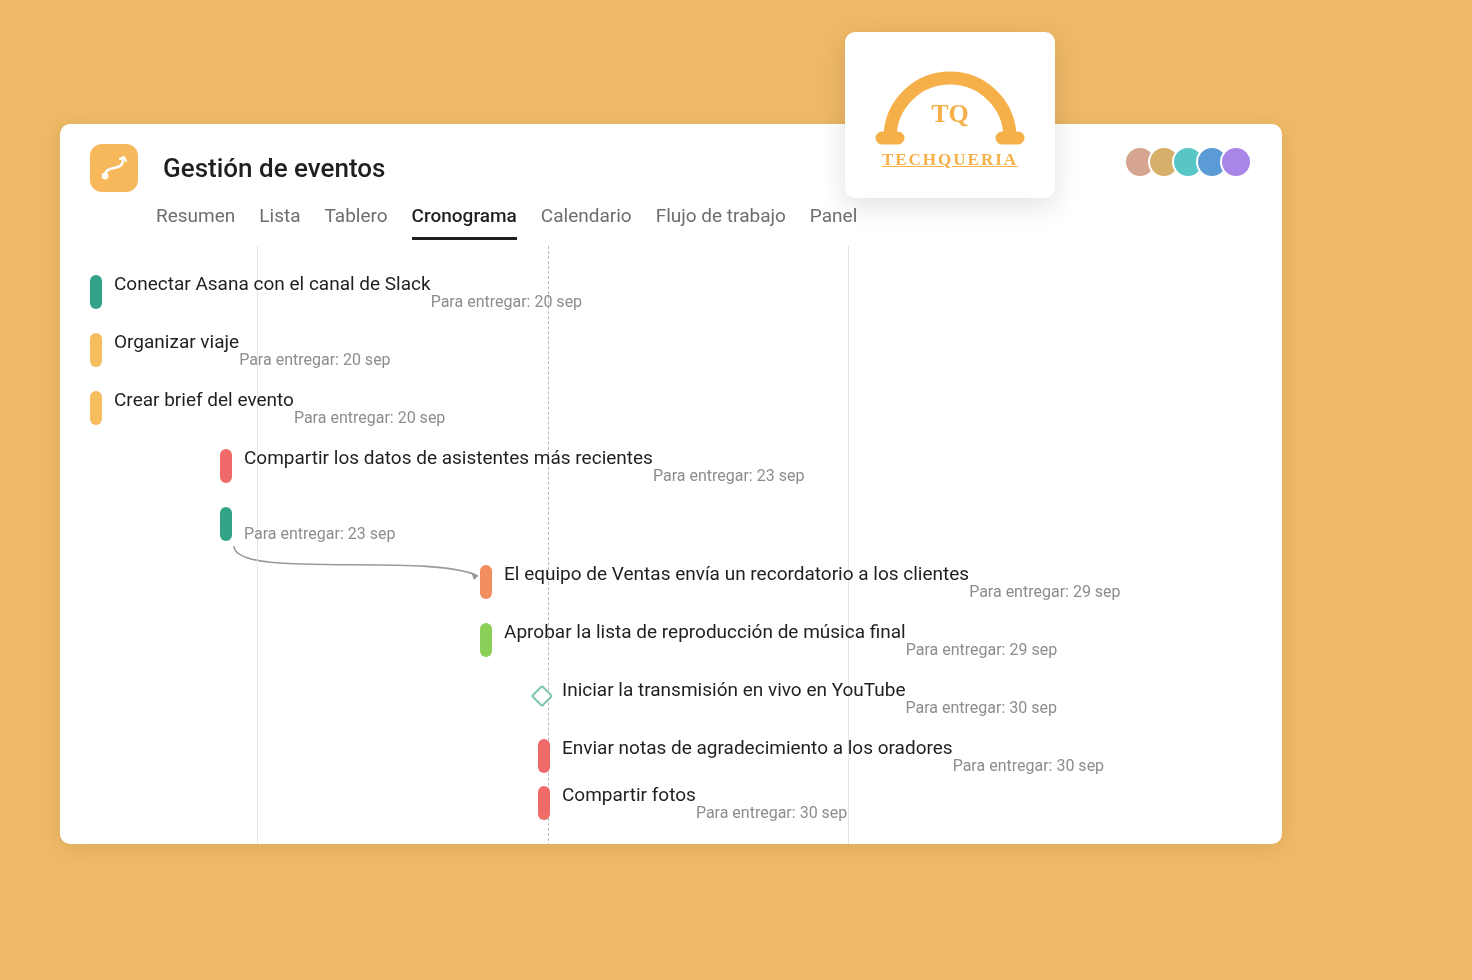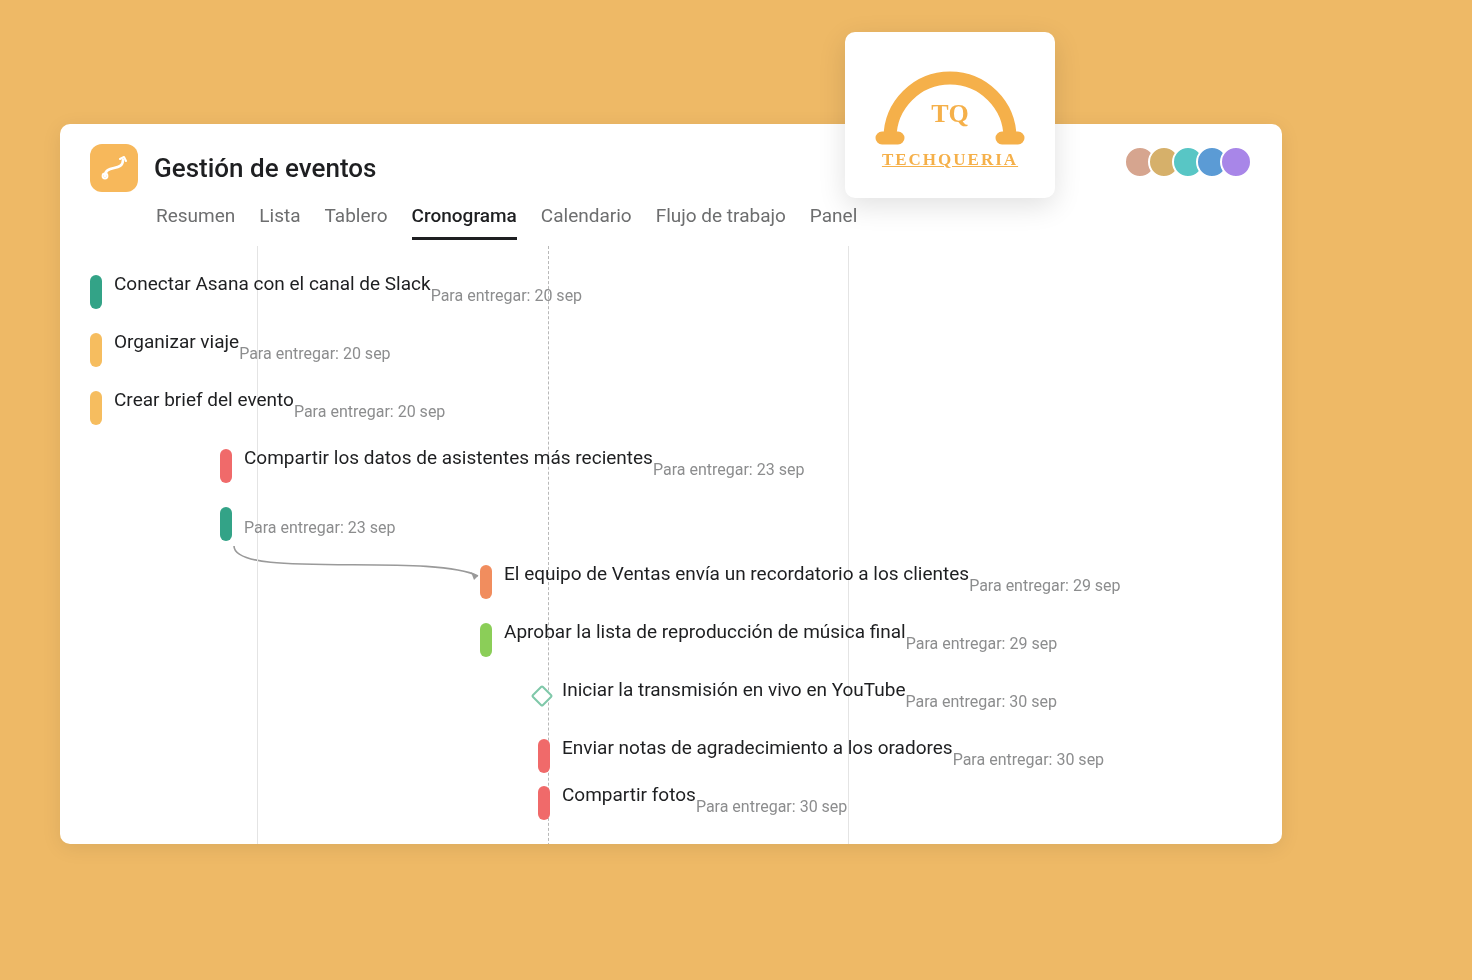--- a/index.html
+++ b/index.html
@@ -21,21 +21,21 @@
     border-radius: 10px;
     box-shadow: 0 4px 20px rgba(0,0,0,0.08);
     overflow: hidden;
   }
   .header {
     padding: 20px 30px 0 30px;
   }
   .header-row {
     display: flex;
     align-items: center;
-    gap: 16px;
+    gap: 25px;
   }
   .project-icon {
     width: 48px;
     height: 48px;
     border-radius: 12px;
     background: #f7b85b;
     display: flex;
     align-items: center;
     justify-content: center;
     flex-shrink: 0;
@@ -117,21 +117,21 @@
   .task-text { display: flex; flex-direction: row; }
   .task-title {
     font-size: 19px;
     color: #1e1f21;
     line-height: 1.3;
     white-space: nowrap;
   }
   .task-due {
     font-size: 16px;
     color: #8c8d8e;
-    margin-top: 14px;
+    margin-top: 20px;
   }
   .milestone {
     width: 16px;
     height: 16px;
     transform: rotate(45deg);
     border: 2px solid #7fc8a9;
     background: #fff;
     border-radius: 2px;
     flex-shrink: 0;
     margin-top: 10px;

